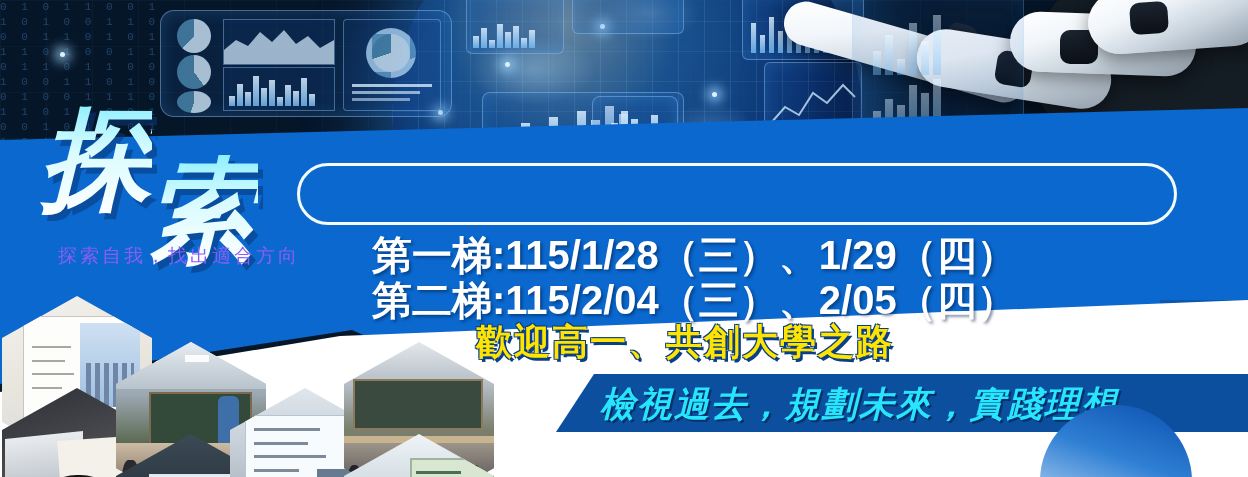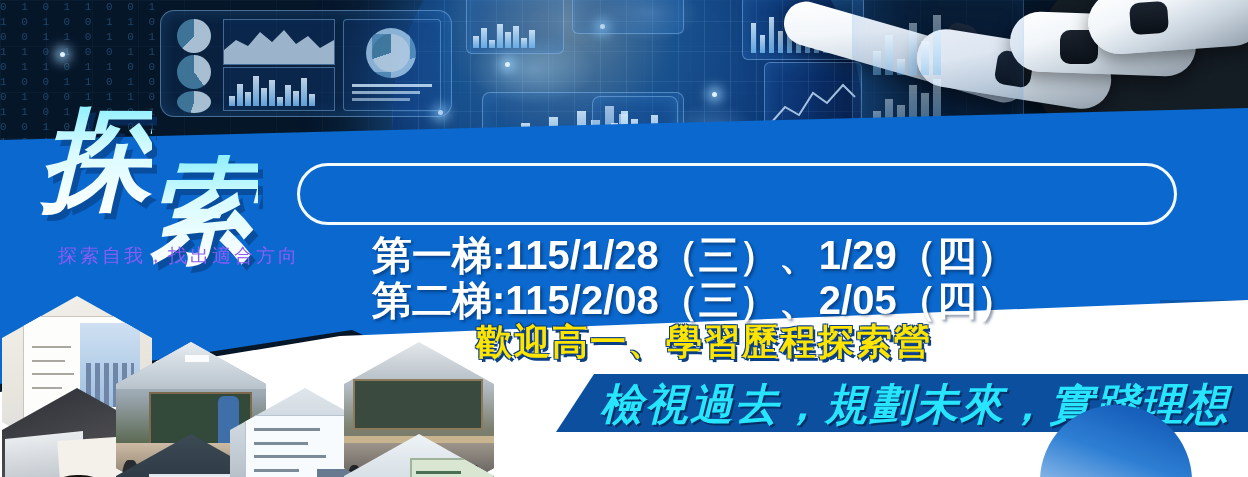--- a/index.html
+++ b/index.html
@@ -117,21 +117,21 @@
   }
 
   
   .slogan-bar{
     position:absolute;left:556px;top:374px;width:692px;height:58px;
     background:#0b4f9e;
     clip-path:polygon(38px 0, 692px 0, 692px 58px, 0 58px);
   }
   .slogan-text{
     position:absolute;left:600px;top:381px;width:640px;height:46px;
-    color:#27e4ff;font-size:43px;font-weight:bold;font-style:italic;
+    color:#27e4ff;font-size:35px;font-weight:bold;font-style:italic;
     letter-spacing:2px;line-height:46px;
     text-shadow:2px 2px 0 rgba(4,30,70,.65);
     white-space:nowrap;
   }
 
   
   .blob{
     position:absolute;right:56px;bottom:-46px;width:152px;height:118px;
     border-radius:76px 76px 10px 10px;
     background:linear-gradient(200deg,#0a4fae 0%,#2e7fd4 45%,#cfe2f6 100%);
@@ -502,21 +502,21 @@
   </div>
 
   <div class="logo-tan">探</div>
   <div class="logo-suo">索</div>
 
   <div class="sub1">探索自我，找出適合方向</div>
 
   <div class="head-pill"></div>
 
   <div class="date-line date1">第一梯:115/1/28（三）、1/29（四）</div>
-  <div class="date-line date2">第二梯:115/2/08（三）、2/05（四）</div>
-
-  <div class="welcome">歡迎高一、學習歷程探索營</div>
+  <div class="date-line date2">第二梯:115/2/04（三）、2/05（四）</div>
+
+  <div class="welcome">歡迎高一、共創大學之路</div>
 
   <div class="slogan-bar"></div>
   <div class="slogan-text">檢視過去，規劃未來，實踐理想</div>
 
   <div class="blob"></div>
 </div>
 
 </body></html>

